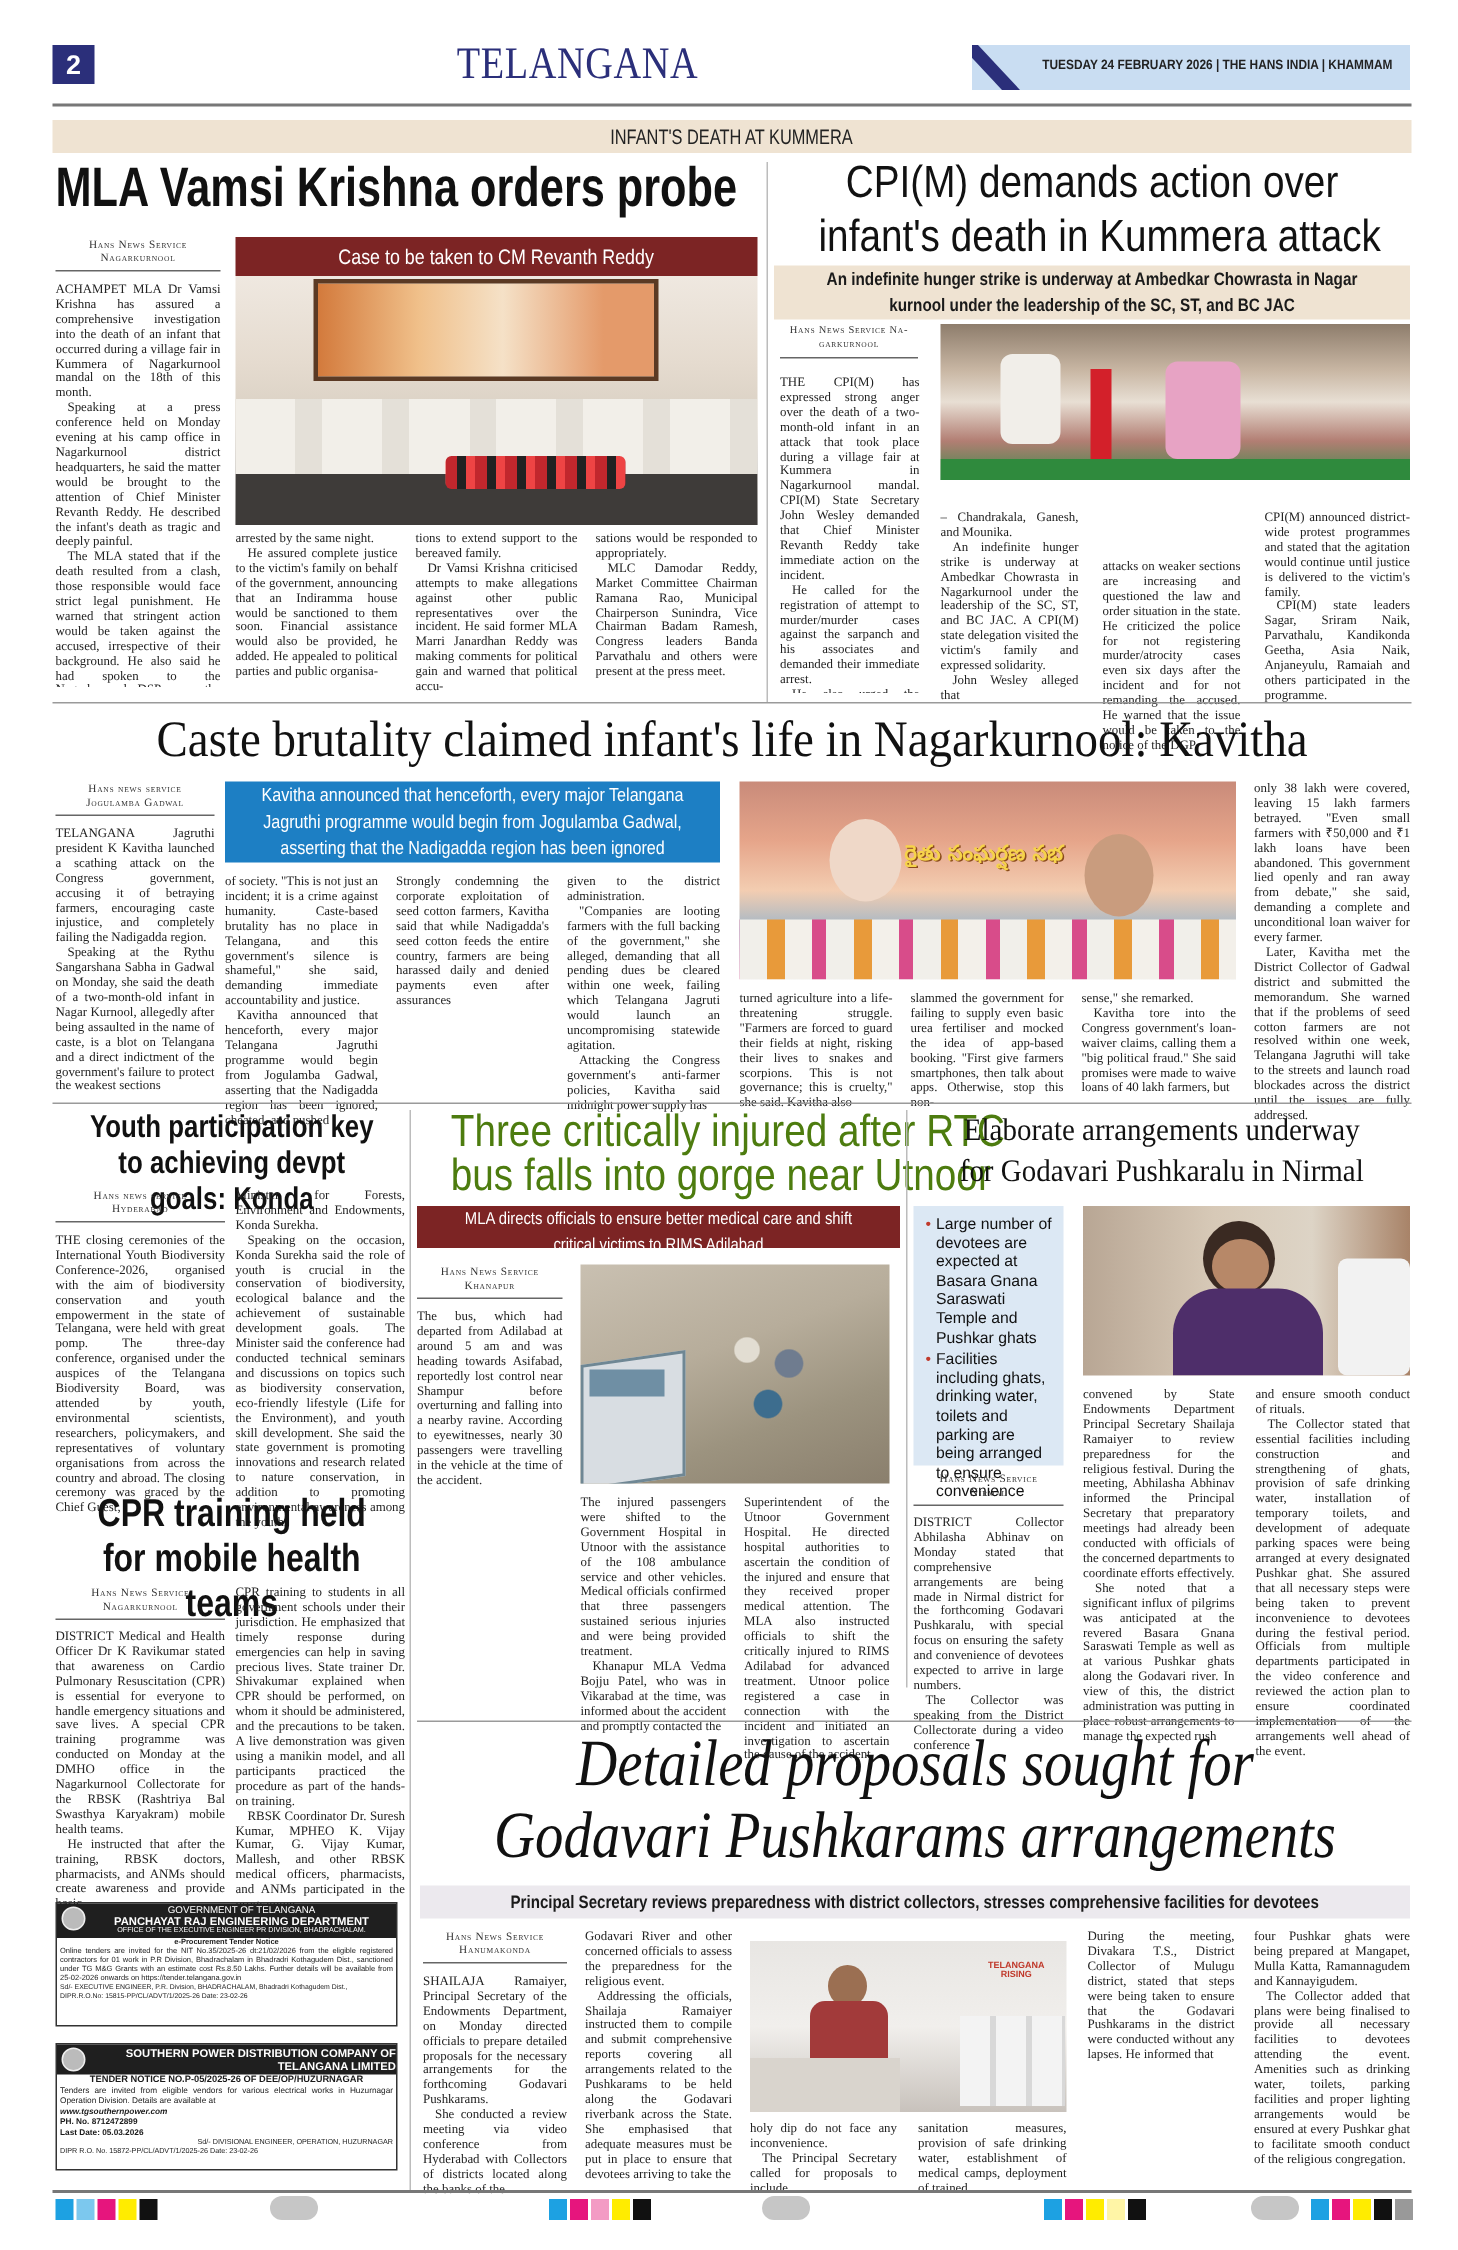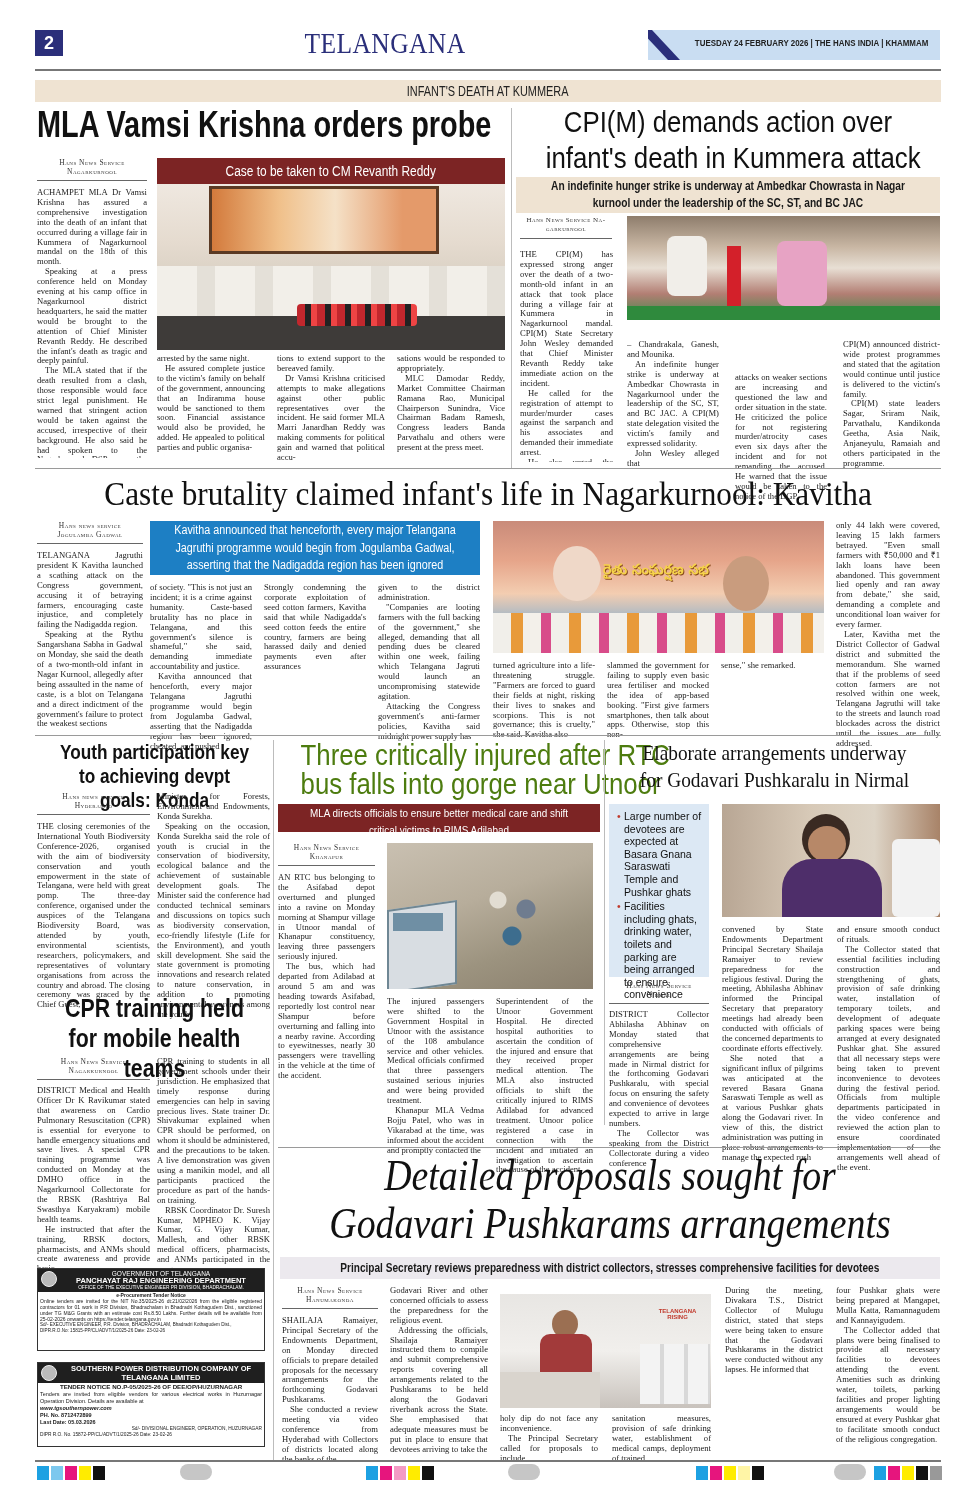--- a/index.html
+++ b/index.html
@@ -145,23 +145,24 @@
   <div style="position:absolute;left:0;top:92px;width:331px;height:40px;background:repeating-linear-gradient(90deg,#f1efea 0 18px,#e89a3a 18px 30px,#f3f0ea 30px 48px,#d84c8a 48px 58px);"></div>
 </div>
 <div class="abs serif-body" style="left:493px;top:661px;width:102px;">
     <p style="text-indent:0">turned agriculture into a life-threatening struggle. "Farmers are forced to guard their fields at night, risking their lives to snakes and scorpions. This is not governance; this is cruelty," she said. Kavitha also</p>
   </div>
 <div class="abs serif-body" style="left:607px;top:661px;width:102px;">
     <p style="text-indent:0">slammed the government for failing to supply even basic urea fertiliser and mocked the idea of app-based booking. "First give farmers smartphones, then talk about apps. Otherwise, stop this non-</p>
   </div>
 <div class="abs serif-body" style="left:721px;top:661px;width:103px;">
     <p style="text-indent:0">sense," she remarked.</p>
+    <p>Kavitha tore into the Congress government's loan-waiver claims, calling them a "big political fraud." She said promises were made to waive loans of 40 lakh farmers, but</p>
   </div>
 <div class="abs serif-body" style="left:836px;top:521px;width:104px;">
-    <p style="text-indent:0">only 44 lakh were covered, leaving 15 lakh farmers betrayed. "Even small farmers with ₹50,000 and ₹1 lakh loans have been abandoned. This government lied openly and ran away from debate," she said, demanding a complete and unconditional loan waiver for every farmer.</p>
+    <p style="text-indent:0">only 38 lakh were covered, leaving 15 lakh farmers betrayed. "Even small farmers with ₹50,000 and ₹1 lakh loans have been abandoned. This government lied openly and ran away from debate," she said, demanding a complete and unconditional loan waiver for every farmer.</p>
     <p>Later, Kavitha met the District Collector of Gadwal district and submitted the memorandum. She warned that if the problems of seed cotton farmers are not resolved within one week, Telangana Jagruthi will take to the streets and launch road blockades across the district until the issues are fully addressed.</p>
   </div>
 
 <div class="hr" style="left:35px;top:735px;width:906px;"></div>
 
 <div class="abs cond" style="left:37px;top:740px;width:235px;font-size:21px;font-weight:bold;line-height:24px;text-align:center;color:#111;">
   <div style="transform:scaleX(0.82);">Youth participation key to achieving devpt goals: Konda</div>
 </div>
 <div class="vr" style="left:273px;top:740px;height:720px;"></div>
 <div class="abs" style="left:37px;top:792px;width:113px;">
@@ -203,21 +204,20 @@
 <div class="abs cond" style="left:278px;top:804px;width:322px;height:28px;background:#7c2424;color:#fff;font-size:11.5px;line-height:17px;text-align:center;padding-top:1px;">
   <div style="transform:scaleX(0.86);">MLA directs officials to ensure better medical care and shift critical victims to RIMS Adilabad</div>
 </div>
 <div class="abs" style="left:278px;top:843px;width:97px;">
   <div class="byline">
       <div>Hans News Service</div>
       <div>Khanapur</div>
     </div>
 </div>
 <div class="abs serif-body" style="left:278px;top:873px;width:97px;">
-    <p>AN RTC bus belonging to the Asifabad depot overturned and plunged into a ravine on Monday morning at Shampur village in Utnoor mandal of Khanapur constituency, leaving three passengers seriously injured.</p>
     <p>The bus, which had departed from Adilabad at around 5 am and was heading towards Asifabad, reportedly lost control near Shampur before overturning and falling into a nearby ravine. According to eyewitnesses, nearly 30 passengers were travelling in the vehicle at the time of the accident.</p>
   </div>
 <div class="vr" style="left:604px;top:740px;height:385px;"></div>
 <div class="abs photo" style="left:387px;top:843px;width:206px;height:146px;background:linear-gradient(160deg,#c9c0b1 0%,#b7ad9b 40%,#9c937f 70%,#8a7f6d 100%);">
   <div style="position:absolute;left:0;top:62px;width:70px;height:84px;background:#d8dde2;border:2px solid #6f8794;transform:skewY(-8deg);"></div>
   <div style="position:absolute;left:6px;top:70px;width:50px;height:18px;background:#6f8fa4;"></div>
   <div style="position:absolute;left:90px;top:30px;width:70px;height:90px;background:radial-gradient(circle at 30% 30%,#e2ddd2 0 8px,transparent 9px),radial-gradient(circle at 70% 40%,#6f7c8f 0 9px,transparent 10px),radial-gradient(circle at 50% 70%,#3d6d8e 0 9px,transparent 10px);"></div>
 </div>
 <div class="abs serif-body" style="left:387px;top:997px;width:97px;">
     <p>The injured passengers were shifted to the Government Hospital in Utnoor with the assistance of the 108 ambulance service and other vehicles. Medical officials confirmed that three passengers sustained serious injuries and were being provided treatment.</p>
@@ -311,21 +311,21 @@
     <div style="font-size:6.5px;line-height:7px;">GOVERNMENT OF TELANGANA</div>
     <div style="font-size:7.5px;font-weight:bold;line-height:8px;">PANCHAYAT RAJ ENGINEERING DEPARTMENT</div>
     <div style="font-size:4.8px;line-height:6px;">OFFICE OF THE EXECUTIVE ENGINEER PR DIVISION, BHADRACHALAM.</div>
   </div>
   <div style="font-size:5px;font-weight:bold;text-align:center;line-height:6px;">e-Procurement Tender Notice</div>
   <div style="font-size:5px;line-height:6px;padding:0 2px;text-align:justify;">Online tenders are invited for the NIT No.35/2025-26 dt:21/02/2026 from the eligible registered contractors for 01 work in P.R Division, Bhadrachalam in Bhadradri Kothagudem Dist., sanctioned under TG M&amp;G Grants with an estimate cost Rs.8.50 Lakhs. Further details will be available from 25-02-2026 onwards on https://tender.telangana.gov.in</div>
   <div style="font-size:4.6px;line-height:5.6px;padding:0 2px;">Sd/- EXECUTIVE ENGINEER, P.R. Division, BHADRACHALAM, Bhadradri Kothagudem Dist.,</div>
   <div style="font-size:4.6px;line-height:5.6px;padding:0 2px;">DIPR.R.O.No: 15815-PP/CL/ADVT/1/2025-26 Date: 23-02-26</div>
 </div>
 <div class="abs" style="left:37px;top:1362px;width:228px;height:85px;border:1px solid #333;font-family:'Liberation Sans',sans-serif;">
-  <div style="background:#1f1f1f;color:#fff;text-align:center;padding:1px 0 1px 20px;position:relative;">
+  <div style="background:#1f1f1f;color:#fff;text-align:right;padding:1px 0 1px 20px;position:relative;">
     <div style="position:absolute;left:3px;top:2px;width:16px;height:16px;border-radius:50%;background:#bbb;border:1px solid #eee;"></div>
     <div style="font-size:7.5px;font-weight:bold;line-height:9px;">SOUTHERN POWER DISTRIBUTION COMPANY OF</div>
     <div style="font-size:7.5px;font-weight:bold;line-height:9px;">TELANGANA LIMITED</div>
   </div>
   <div style="font-size:6.2px;font-weight:bold;text-align:center;line-height:8px;">TENDER NOTICE NO.P-05/2025-26 OF DEE/OP/HUZURNAGAR</div>
   <div style="font-size:5.5px;line-height:7px;padding:0 2px;text-align:justify;">Tenders are invited from eligible vendors for various electrical works in Huzurnagar Operation Division. Details are available at</div>
   <div style="font-size:5.5px;font-weight:bold;font-style:italic;line-height:7px;padding:0 2px;">www.tgsouthernpower.com</div>
   <div style="font-size:5.5px;font-weight:bold;line-height:7px;padding:0 2px;">PH. No. 8712472899</div>
   <div style="font-size:5.5px;font-weight:bold;line-height:7px;padding:0 2px;">Last Date: 05.03.2026</div>
   <div style="font-size:4.8px;line-height:6px;padding:0 2px;text-align:right;">Sd/- DIVISIONAL ENGINEER, OPERATION, HUZURNAGAR</div>

